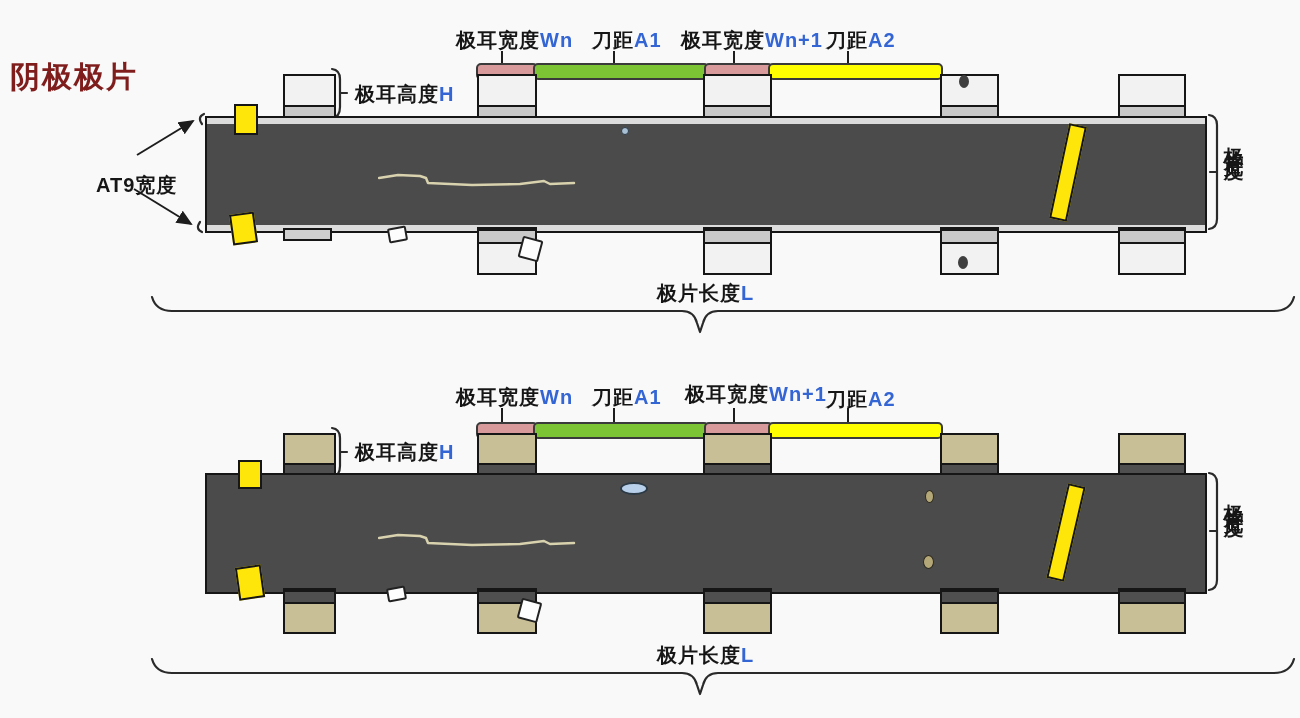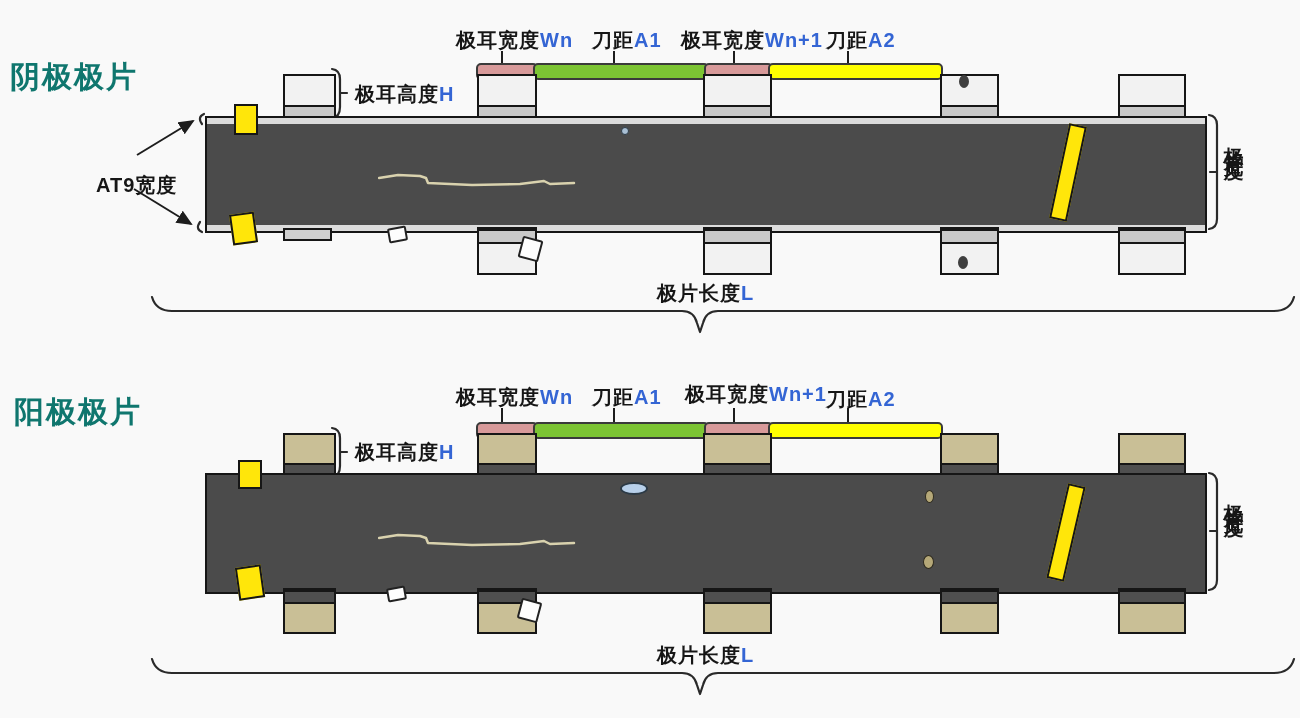--- a/index.html
+++ b/index.html
@@ -2,21 +2,21 @@
 <html><head>
 <meta charset="utf-8">
 <style>
   html,body{margin:0;padding:0;background:#fff;}
   .canvas{
     position:relative;width:1300px;height:718px;background:#f9f9f9;
     overflow:hidden;
     font-family:"Liberation Sans","DejaVu Sans",sans-serif;
   }
   .abs{position:absolute;box-sizing:border-box;}
-  .title{position:absolute;font-size:30px;font-weight:700;color:#0f766e;letter-spacing:2px;white-space:nowrap;}
+  .title{position:absolute;font-size:30px;font-weight:700;color:#7f1d1d;letter-spacing:2px;white-space:nowrap;}
   .dim{position:absolute;font-size:20px;font-weight:600;color:#161616;white-space:nowrap;letter-spacing:1px;}
   .var{color:#3465d4;}
   .vlabel{position:absolute;font-size:20px;font-weight:600;color:#161616;
     writing-mode:vertical-rl;text-orientation:upright;letter-spacing:4px;line-height:24px;}
   .tick{position:absolute;width:2px;background:#1d1d1d;}
   .bar{position:absolute;height:13px;border:2px solid #3a3a3a;border-radius:5px;}
   .bar.pink{background:#d89a9a;}
   .bar.green{background:#7cc433;}
   .bar.yellow{background:#ffff00;}
   .strip{position:absolute;background:#4b4b4b;border:2px solid #161616;}
@@ -124,21 +124,20 @@
   <svg class="abs" style="left:1206px;top:113px;" width="18" height="118">
     <path class="brace" d="M3,2 Q11,3 11,12 V59 M11,59 H4 M11,59 V106 Q11,115 3,116"></path>
   </svg>
   <div class="vlabel" style="left:1222px;top:131px;">极片宽度</div>
 
   <div class="dim" style="left:657px;top:280px;"><span>极片长度</span><span class="var">L</span></div>
   <svg class="abs" style="left:150px;top:294px;" width="1146" height="42">
     <path class="brace" d="M2,3 Q6,17 22,17 H532 Q544,17 547,29 L550,38 L553,29 Q556,17 568,17 H1124 Q1140,17 1144,3"></path>
   </svg>
 
-  <div class="title" style="left:14px;top:392px;">阳极极片</div>
 
   <div class="dim" style="left:456px;top:384px;"><span>极耳宽度</span><span class="var">Wn</span></div>
   <div class="dim" style="left:592px;top:384px;"><span>刀距</span><span class="var">A1</span></div>
   <div class="dim" style="left:685px;top:381px;"><span>极耳宽度</span><span class="var">Wn+1</span></div>
   <div class="dim" style="left:826px;top:386px;"><span>刀距</span><span class="var">A2</span></div>
 
   <div class="tick" style="left:501px;top:408px;height:14px;"></div>
   <div class="tick" style="left:613px;top:408px;height:14px;"></div>
   <div class="tick" style="left:733px;top:408px;height:14px;"></div>
   <div class="tick" style="left:847px;top:408px;height:14px;"></div>

